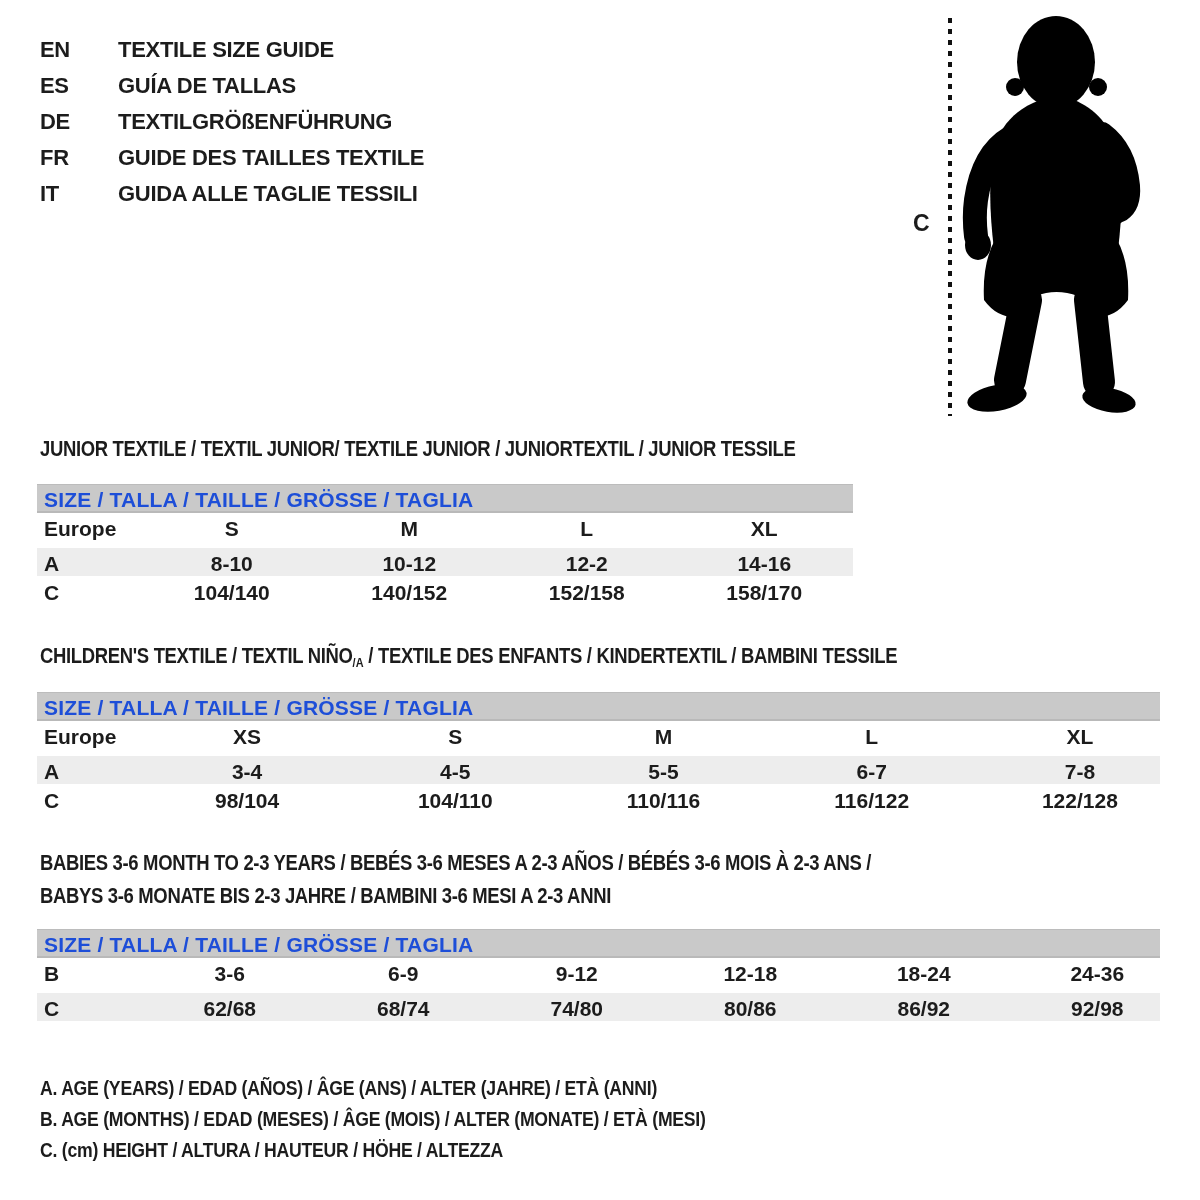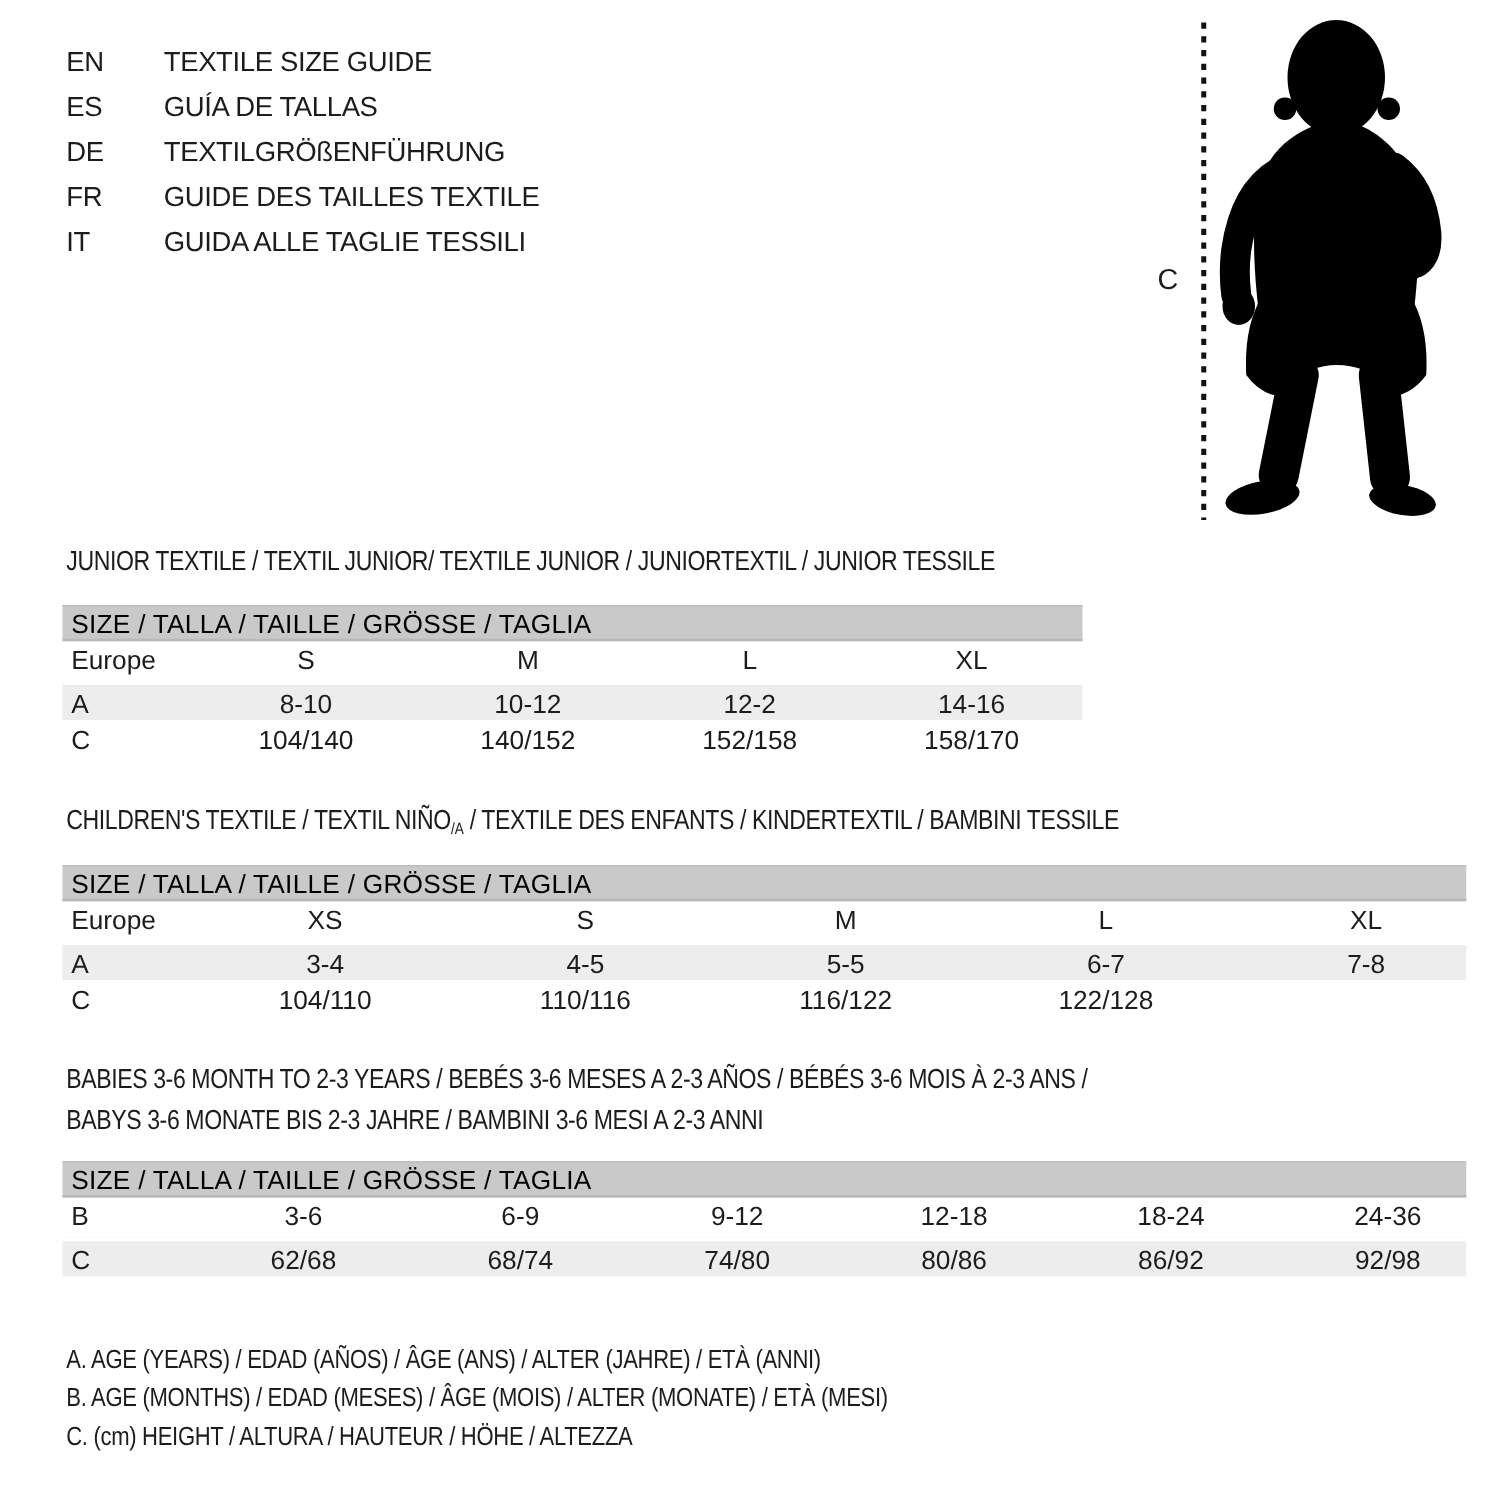--- a/index.html
+++ b/index.html
@@ -1,20 +1,19 @@
 <!DOCTYPE html>
 <html><head>
 <meta charset="utf-8">
 <style>
   html,body{margin:0;padding:0;}
   .page{
     position:relative; width:1160px; height:1200px; background:#ffffff;
-    font-family:"Liberation Sans", sans-serif; font-weight:normal; color:#1c1c1c;
+    font-family:"Liberation Sans", sans-serif; font-weight:bold; color:#1c1c1c;
     overflow:hidden;
-    margin-left:13px;
   }
   
   .lang-block{position:absolute; top:32px; left:40px;}
   .lang-row{display:flex; line-height:36px; font-size:22px; letter-spacing:-0.3px;}
   .lang-code{width:78px; flex:0 0 78px;}
   .lang-title{white-space:nowrap;}
 
   
   .figure{position:absolute; left:880px; top:0; width:320px; height:430px;}
   .figure svg{position:absolute; left:0; top:0;}
@@ -25,21 +24,21 @@
     position:absolute; left:40px; font-size:22px; letter-spacing:-0.4px;
     white-space:nowrap; transform:scaleX(0.84); transform-origin:left center;
   }
   .section-title .subsz{font-size:13px; vertical-align:-4px; letter-spacing:0;}
 
   
   .size-table{position:absolute; left:37px;}
   .w-junior{width:816px;}
   .w-wide{width:1147px;}
   .t-header{
-    height:29px; line-height:29px; background:#c9c9c9; color:#000000;
+    height:29px; line-height:29px; background:#c9c9c9; color:#1d4ed8;
     border-top:1px solid #bcbcbc; border-bottom:2px solid #b9b9b9;
     box-sizing:border-box; padding-left:7px; font-size:21px; letter-spacing:0.2px;
     white-space:nowrap;
   }
   .trow{display:grid; height:32px; line-height:32px; font-size:21px; box-sizing:border-box;}
   .cols4{grid-template-columns:106px repeat(4,1fr);}
   .cols5{grid-template-columns:106px repeat(5,1fr);}
   .cols6{grid-template-columns:106px repeat(6,1fr);}
   .trow.stripe{background:#ededed; border-top:3px solid #ffffff; border-bottom:1px solid #ffffff;}
   .cell{text-align:center;}
@@ -153,20 +152,21 @@
     <div class="trow cols5 stripe">
       <div class="cell label">A</div>
       <div class="cell">3-4</div>
       <div class="cell">4-5</div>
       <div class="cell">5-5</div>
       <div class="cell">6-7</div>
       <div class="cell">7-8</div>
     </div>
     <div class="trow cols5">
       <div class="cell label">C</div>
+      <div class="cell">98/104</div>
       <div class="cell">104/110</div>
       <div class="cell">110/116</div>
       <div class="cell">116/122</div>
       <div class="cell">122/128</div>
     </div>
   </div>
 
   <div class="section-title" style="top:850px;">BABIES 3-6 MONTH TO 2-3 YEARS / BEBÉS 3-6 MESES A 2-3 AÑOS / BÉBÉS 3-6 MOIS À 2-3 ANS /</div>
   <div class="section-title" style="top:883px;">BABYS 3-6 MONATE BIS 2-3 JAHRE / BAMBINI 3-6 MESI A 2-3 ANNI</div>
   <div class="size-table w-wide" style="top:929px;">

